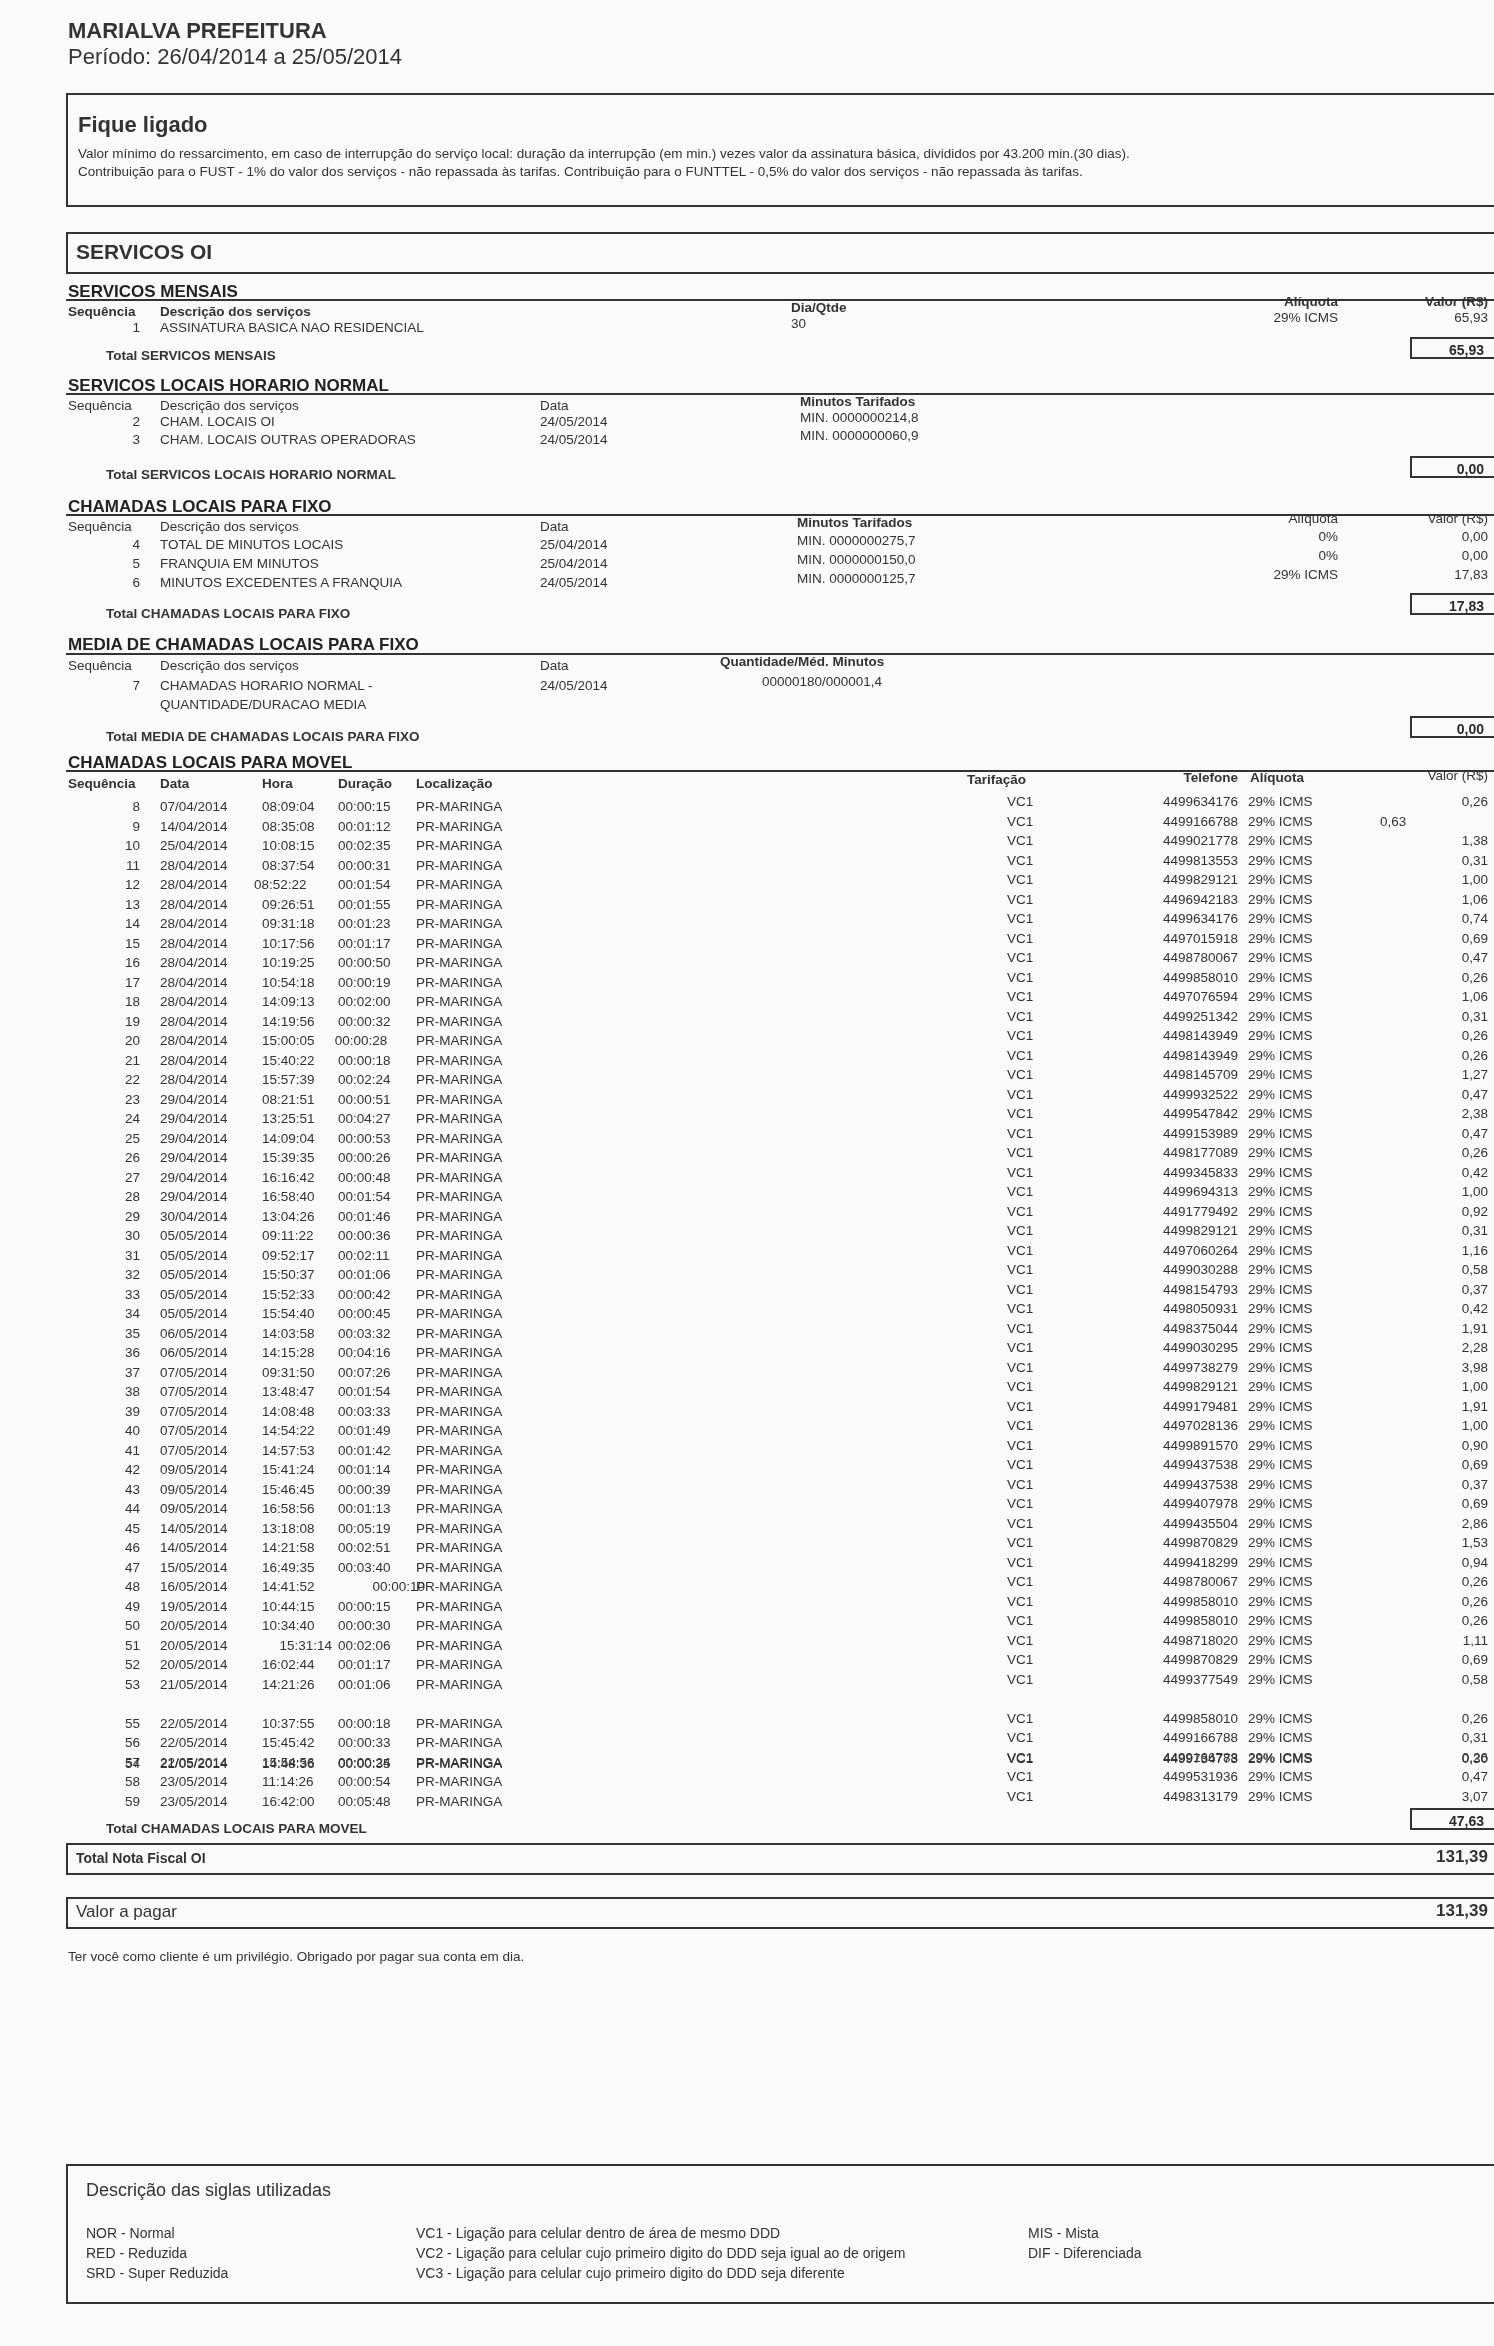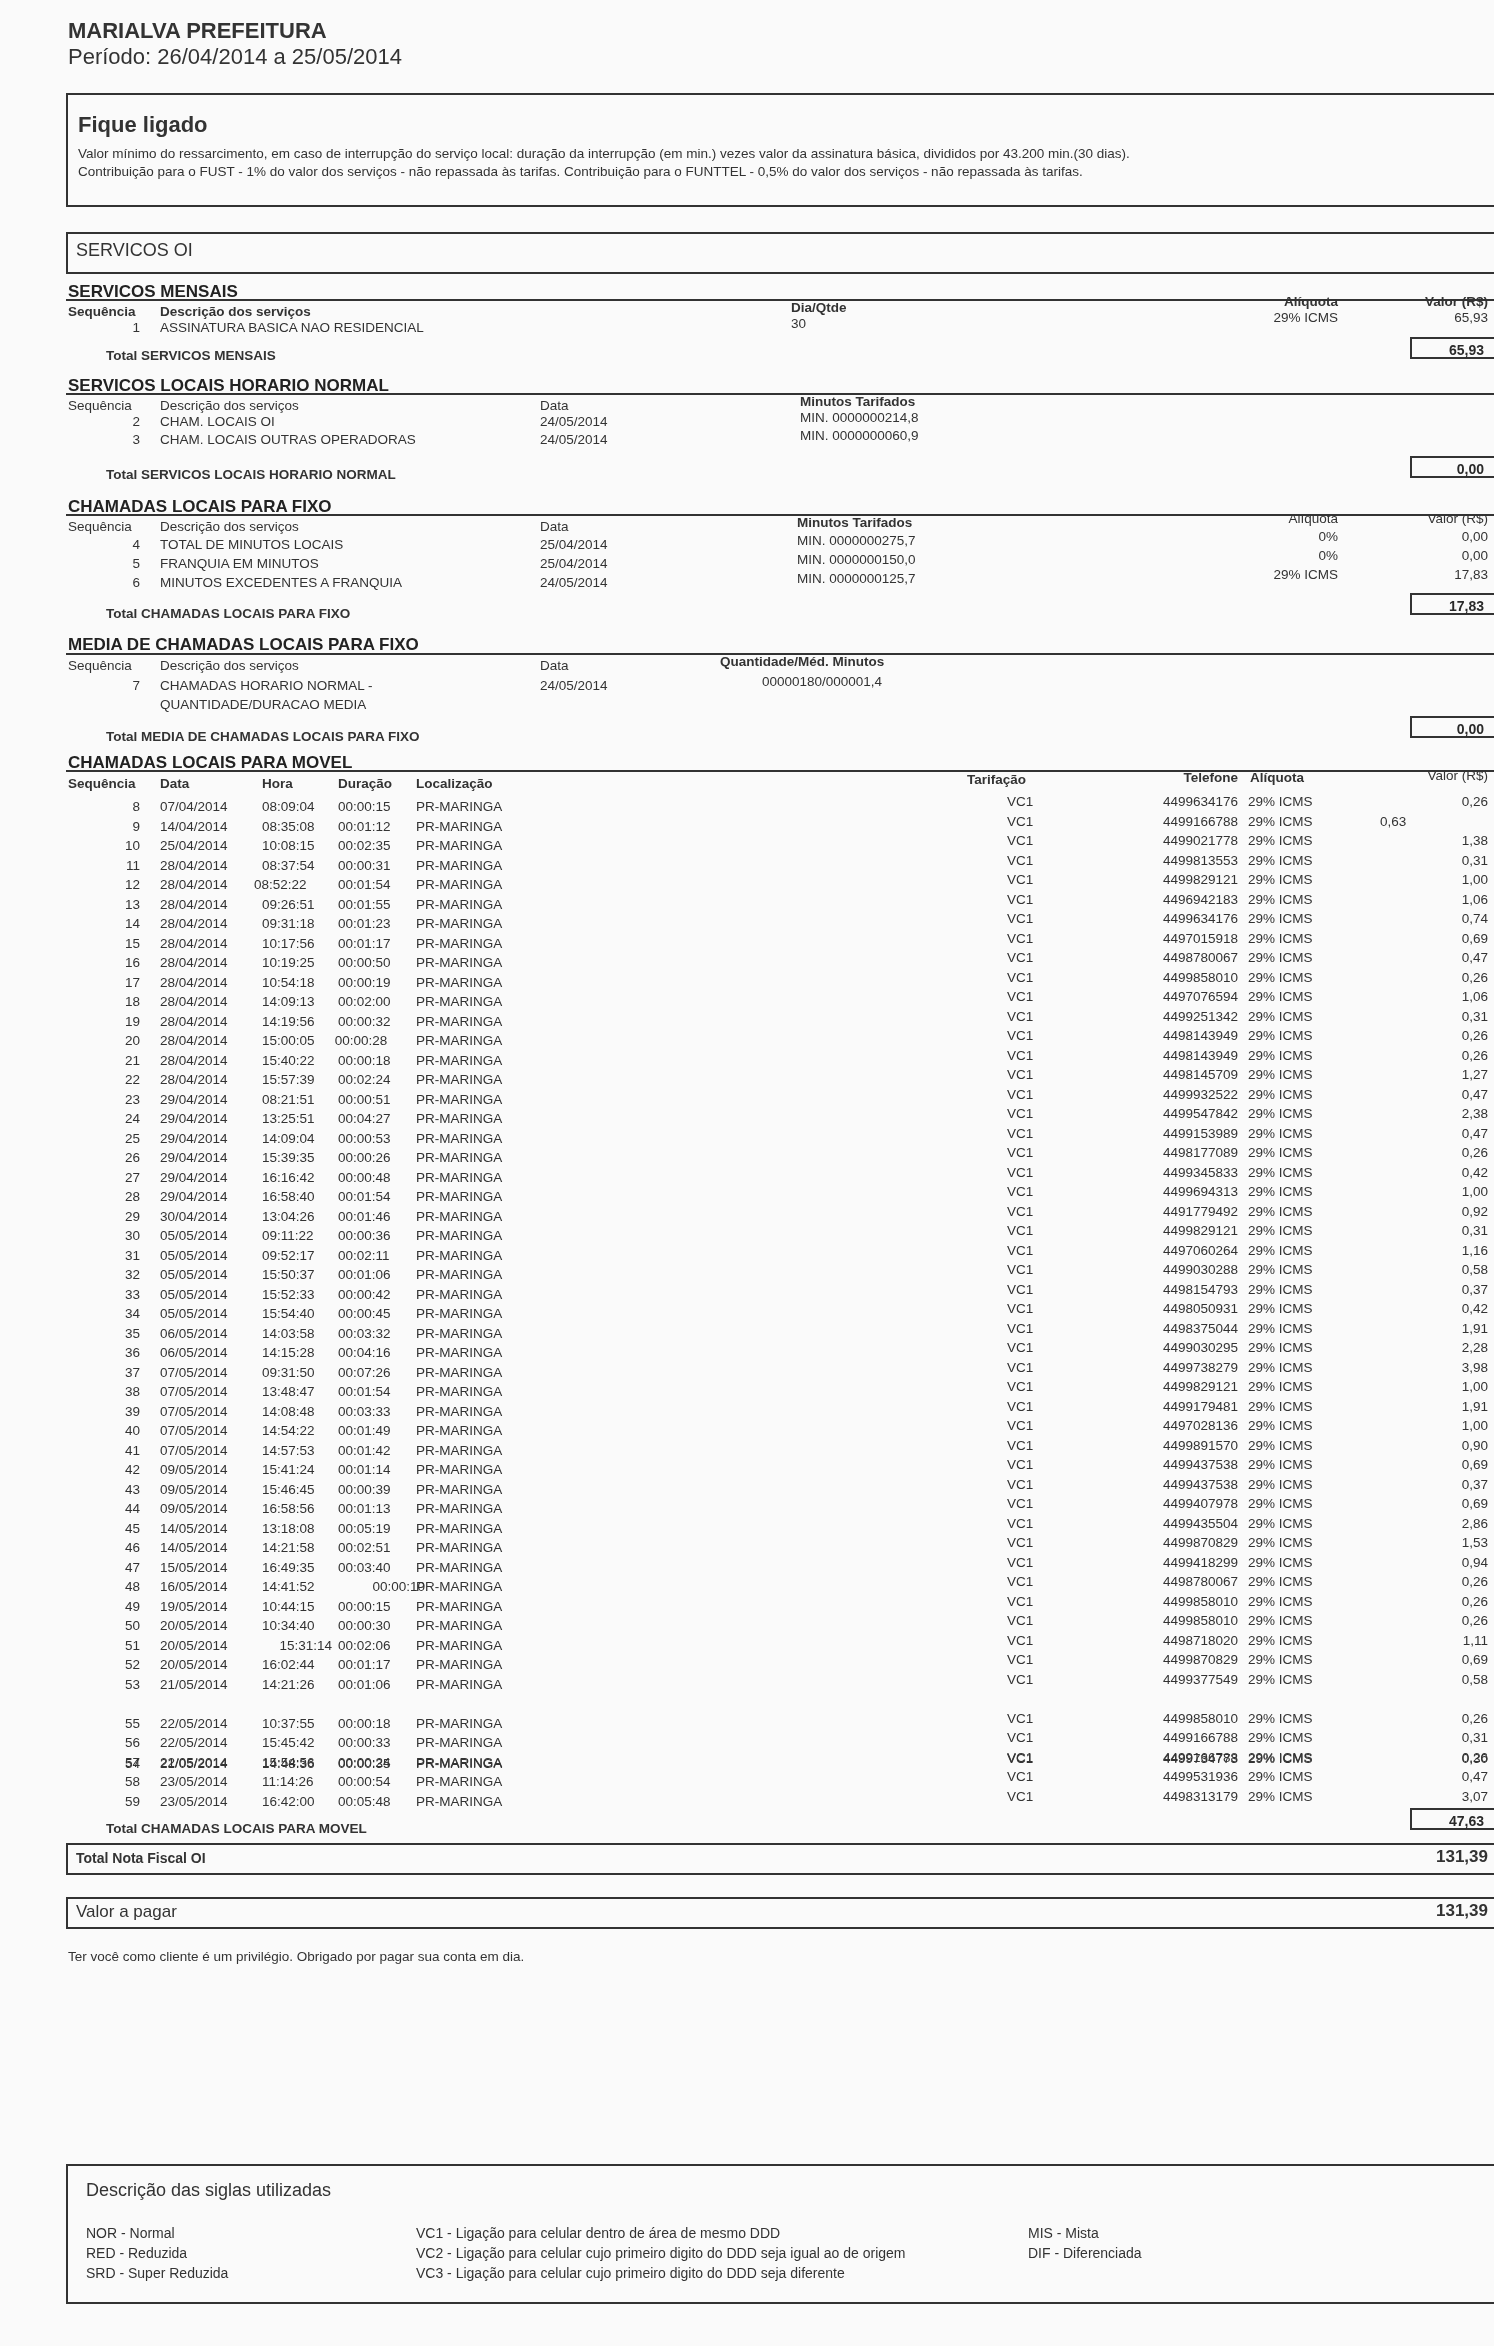--- a/index.html
+++ b/index.html
@@ -7,21 +7,21 @@
          font-family: "Liberation Sans", sans-serif; color: #2a2a2a; }
   .abs { position: absolute; }
   .hdr-title { left: 68px; top: 18px; font-size: 22px; font-weight: bold; color: #333; }
   .hdr-period { left: 68px; top: 44px; font-size: 22px; color: #333; }
 
   .box-fique { left: 66px; top: 93px; width: 1440px; height: 110px; border-top: 2px solid #333; border-left: 2px solid #333; border-bottom: 2px solid #333; }
   .fique-title { left: 78px; top: 112px; font-size: 22px; font-weight: bold; color: #333; }
   .fique-line { left: 78px; font-size: 13.5px; color: #333; white-space: nowrap; }
 
   .box-servicos { left: 66px; top: 232px; width: 1440px; height: 38px; border-top: 2px solid #333; border-left: 2px solid #333; border-bottom: 2px solid #333; }
-  .servicos-title { left: 76px; top: 240px; font-size: 18px; font-weight: normal; color: #333; }
+  .servicos-title { left: 76px; top: 240px; font-size: 21px; font-weight: bold; color: #333; }
 
   .section-title { left: 68px; font-size: 17px; font-weight: bold; color: #222; white-space: nowrap; }
   .section-rule { left: 66px; width: 1430px; border-top: 2px solid #333; height: 0; }
   .colhdr { font-size: 13.5px; font-weight: bold; color: #333; white-space: nowrap; }
   .cell { font-size: 13.5px; color: #333; white-space: nowrap; }
   .right { text-align: right; }
   .total-label { left: 106px; font-size: 13.5px; font-weight: bold; color: #333; white-space: nowrap; }
   .total-box { left: 1410px; width: 84px; height: 22px; border-top: 2px solid #333; border-left: 2px solid #333; border-bottom: 2px solid #333;
                font-size: 14px; font-weight: bold; text-align: right; padding-right: 10px; box-sizing: border-box; line-height: 22px; }
 

